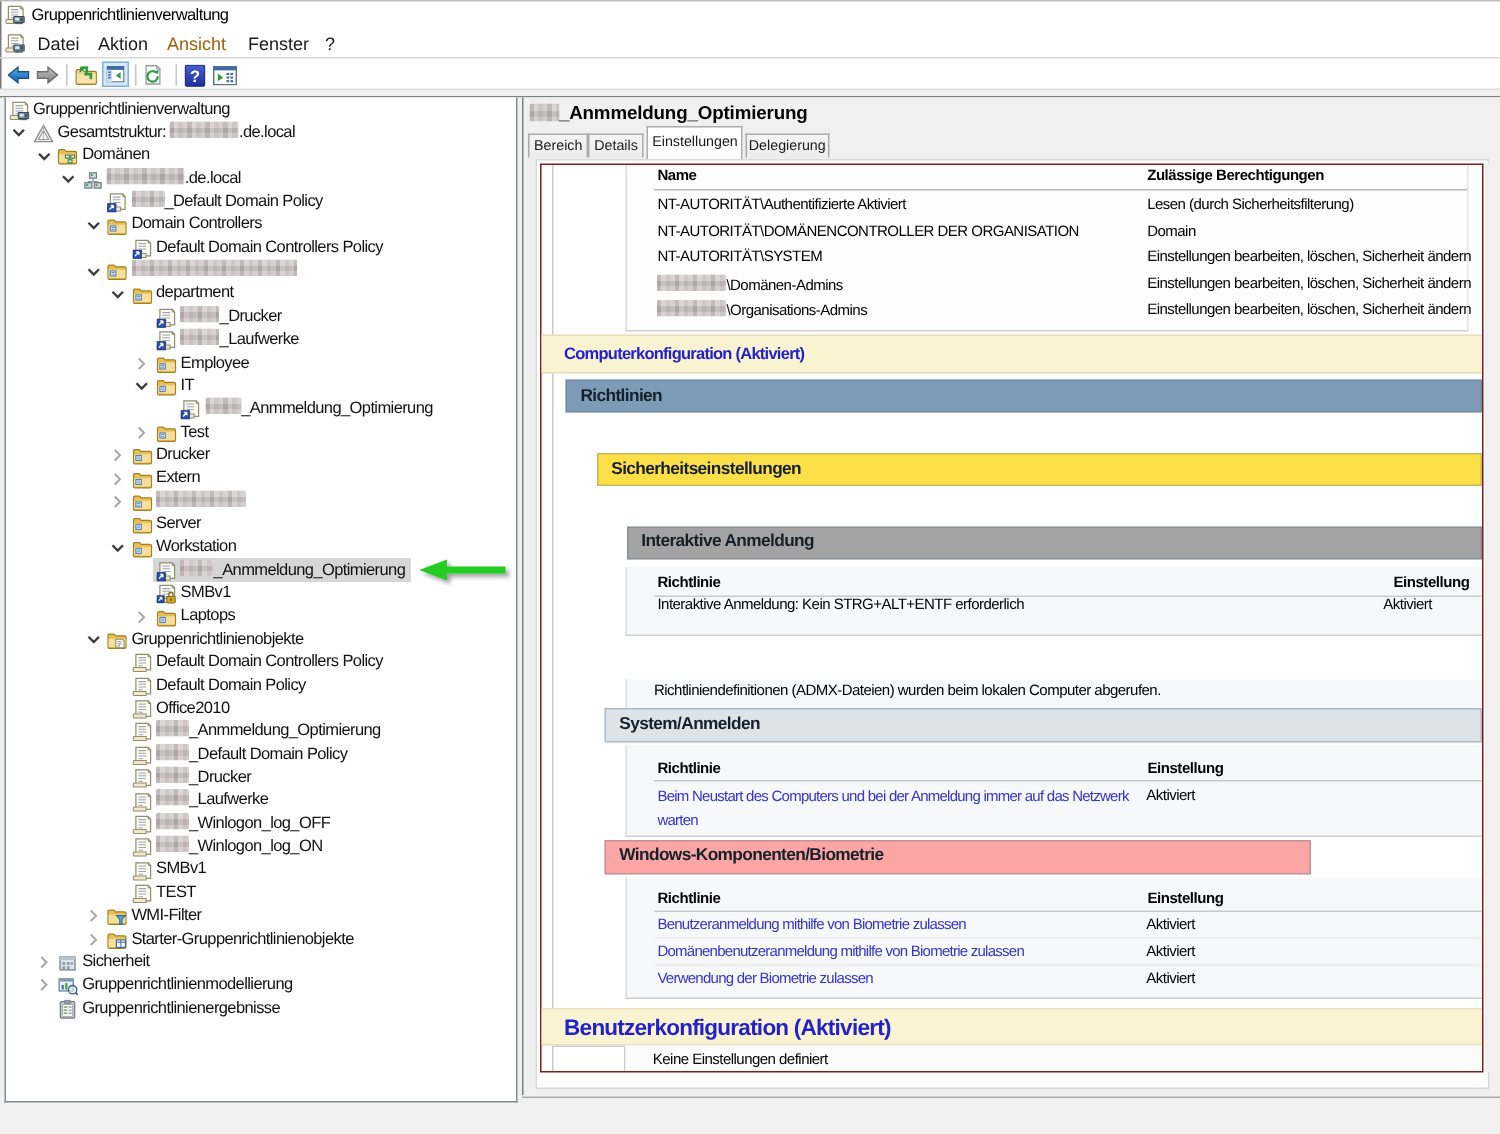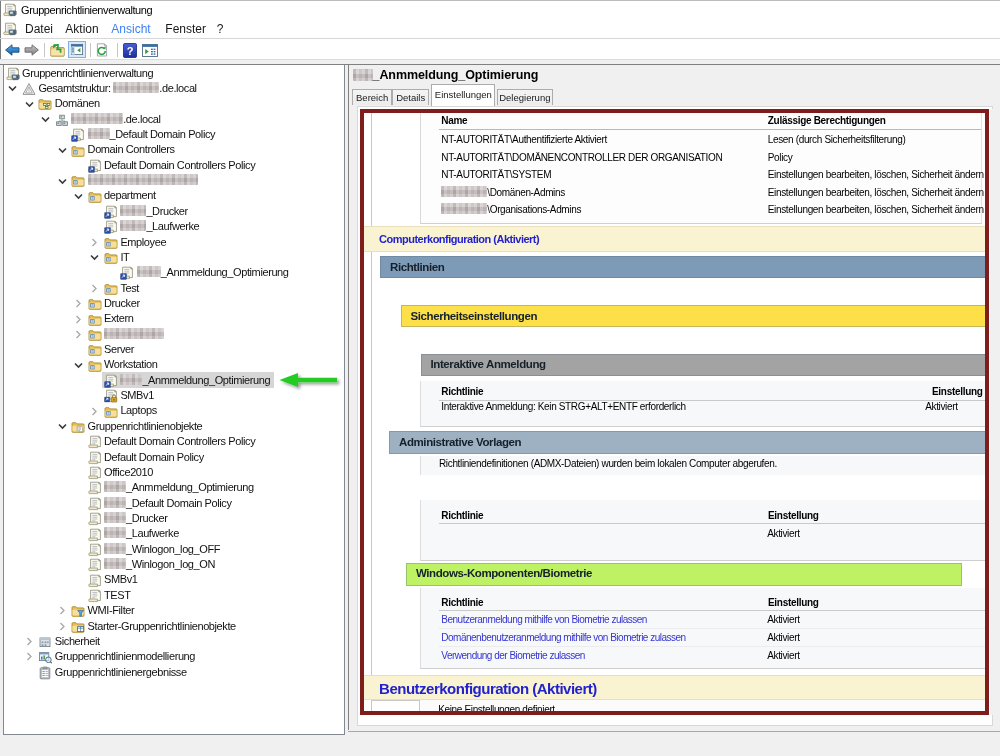--- a/index.html
+++ b/index.html
@@ -153,21 +153,21 @@
 <div class="abs" style="left:0;top:0;width:1000px;height:1px;background:#bcbcbc"></div>
 <svg class="abs" style="left:3px;top:3px" width="14" height="14" viewBox="0 0 14 14">
       <use href="#gpmc"></use>
     </svg>
 <div class="abs" style="left:21px;top:3px;height:14px;line-height:14px;font-size:11px;letter-spacing:-0.4px;color:#000">Gruppenrichtlinienverwaltung</div>
 <svg class="abs" style="left:3px;top:22px" width="14" height="14" viewBox="0 0 14 14">
       <use href="#gpmc"></use>
     </svg>
 <div class="abs" style="left:22px;top:22px;width:34px;height:15px;line-height:15px;font-size:12px;text-align:center;color:#1a1a1a">Datei</div>
 <div class="abs" style="left:62px;top:22px;width:40px;height:15px;line-height:15px;font-size:12px;text-align:center;color:#1a1a1a">Aktion</div>
-<div class="abs" style="left:108px;top:22px;width:46px;height:15px;line-height:15px;font-size:12px;text-align:center;color:#3b82f6">Ansicht</div>
+<div class="abs" style="left:108px;top:22px;width:46px;height:15px;line-height:15px;font-size:12px;text-align:center;color:#a16207">Ansicht</div>
 <div class="abs" style="left:160px;top:22px;width:46px;height:15px;line-height:15px;font-size:12px;text-align:right;color:#1a1a1a">Fenster</div>
 <div class="abs" style="left:212px;top:22px;width:16px;height:15px;line-height:15px;font-size:12px;text-align:center;color:#1a1a1a">?</div>
 <div class="abs" style="left:0;top:37.5px;width:1000px;height:1px;background:#d7d7d7"></div>
 <svg class="abs" style="left:5px;top:43.5px" width="15" height="12" viewBox="0 0 15 12">
 <defs>
         <linearGradient id="gb" x1="0" y1="0" x2="0" y2="1">
           <stop offset="0" stop-color="#6db3e8"></stop>
           <stop offset="0.5" stop-color="#2f86cf"></stop>
           <stop offset="1" stop-color="#1a5d9e"></stop>
         </linearGradient>
@@ -463,65 +463,66 @@
 </div>
     <div class="abs" style="left:347.5px;top:65.2px;width:652.5px;height:665.3px;background:#f0f0f0;border-left:1px solid #808080;box-sizing:border-box"></div>
 <div class="abs" style="left:347.5px;top:730.5px;width:652.5px;height:1px;background:#a8a8a8"></div>
 <div class="abs" style="left:352.6px;top:67.5px;height:14px;line-height:14px;font-size:12.5px;letter-spacing:-0.1px;font-weight:bold;color:#000"><i class="bl" style="width:20px;height:12px;vertical-align:-2px"></i>_Anmmeldung_Optimierung</div>
 <div class="abs" style="left:357.4px;top:105.5px;width:636.1px;height:620.7px;background:#fff;border:1px solid #d8d8d8;box-sizing:border-box"></div>
 <div class="tabt" style="left:352.1px;top:88.9px;width:40.1px;height:16.6px;line-height:16px">Bereich</div>
 <div class="tabt" style="left:392.2px;top:88.9px;width:37px;height:16.6px;line-height:16px">Details</div>
 <div class="tabt" style="left:496.8px;top:88.9px;width:56.1px;height:16.6px;line-height:16px">Delegierung</div>
 <div class="tabt" style="left:431.2px;top:83.8px;width:64.3px;height:22.7px;line-height:19px;background:#fff;z-index:3">Einstellungen</div>
 <div class="abs" style="left:989.5px;top:108.8px;width:10.5px;height:606.7px;background:#f0f0f0"></div>
-    <div class="abs" style="left:360.4px;top:108.8px;width:629.1px;height:606.7px;background:#fff;border:4px solid #7f1d1d;box-sizing:border-box;overflow:hidden" id="rpt">
+    <div class="abs" style="left:360.4px;top:108.8px;width:629.1px;height:606.7px;background:#fff;border:1px solid #7f1d1d;box-sizing:border-box;overflow:hidden" id="rpt">
 <div class="abs" style="left:6.6px;top:0;width:1px;height:604.7px;background:#c9c9c9"></div>
 <div class="abs" style="left:55.2px;top:0px;width:562px;height:111px;background:#fdfdfd;border-left:1px solid #d9d9d9;border-right:1px solid #e3e3e3;border-bottom:1px solid #d0d0d0;box-sizing:border-box"></div>
 <div class="rpt-b" style="left:76.9px;top:1.5px">Name</div>
 <div class="rpt-b" style="left:403.4px;top:1.5px">Zulässige Berechtigungen</div>
 <div class="abs" style="left:75px;top:15.8px;width:542px;height:1px;background:#b9b9b9"></div>
 <div class="rpt-t" style="left:76.9px;top:20.7px">NT-AUTORITÄT\Authentifizierte Aktiviert</div>
 <div class="rpt-t" style="left:403.4px;top:20.7px">Lesen (durch Sicherheitsfilterung)</div>
 <div class="rpt-t" style="left:76.9px;top:38.2px">NT-AUTORITÄT\DOMÄNENCONTROLLER DER ORGANISATION</div>
-<div class="rpt-t" style="left:403.4px;top:38.2px">Policy</div>
+<div class="rpt-t" style="left:403.4px;top:38.2px">Domain</div>
 <div class="rpt-t" style="left:76.9px;top:55.7px">NT-AUTORITÄT\SYSTEM</div>
 <div class="rpt-t" style="left:403.4px;top:55.7px">Einstellungen bearbeiten, löschen, Sicherheit ändern</div>
 <div class="rpt-t" style="left:76.9px;top:73.2px"><i class="bl" style="width:46px"></i>\Domänen-Admins</div>
 <div class="rpt-t" style="left:403.4px;top:73.2px">Einstellungen bearbeiten, löschen, Sicherheit ändern</div>
 <div class="rpt-t" style="left:76.9px;top:90.7px"><i class="bl" style="width:46px"></i>\Organisations-Admins</div>
 <div class="rpt-t" style="left:403.4px;top:90.7px">Einstellungen bearbeiten, löschen, Sicherheit ändern</div>
 <div class="abs" style="left:0;top:113.3px;width:627.1px;height:25.6px;background:#faf3d2;border-top:1px solid #e8e0bc;border-bottom:1px solid #e8e0bc;box-sizing:border-box"></div>
 <div class="abs" style="left:14.7px;top:120.0px;font-size:11px;letter-spacing:-0.5px;font-weight:bold;color:#2222cc">Computerkonfiguration (Aktiviert)</div>
 <div class="band" style="left:16.1px;top:143.5px;width:611.0px;height:22.0px;background:#7d9ab6">
         <span>Richtlinien</span>
       </div>
 <div class="band" style="left:36.6px;top:192.3px;width:590.5px;height:22.0px;background:#fde047">
         <span>Sicherheitseinstellungen</span>
       </div>
 <div class="band" style="left:56.6px;top:241.1px;width:570.5px;height:22.0px;background:#a3a3a3">
         <span>Interaktive Anmeldung</span>
       </div>
-<div class="band" style="left:25.1px;top:318.7px;width:602.0px;height:22.5px;background:#9db1c3">
-        <span>Administrative Vorlagen</span>
+<div class="band" style="left:42.0px;top:362.5px;width:585.1px;height:23.0px;background:#dce4ea">
+        <span>System/Anmelden</span>
       </div>
-<div class="band" style="left:42.0px;top:450.2px;width:556px;height:23.0px;background:#bef264">
+<div class="band" style="left:42.0px;top:450.2px;width:471px;height:23.0px;background:#fca5a5">
         <span>Windows-Komponenten/Biometrie</span>
       </div>
 <div class="panel" style="left:55.2px;top:268.7px;width:572px;height:45.7px"></div>
 <div class="rpt-b" style="left:76.9px;top:272.3px">Richtlinie</div>
 <div class="rpt-b" style="left:567.6px;top:272.3px">Einstellung</div>
 <div class="abs" style="left:75px;top:287.3px;width:552px;height:1px;background:#c9c9c9"></div>
 <div class="rpt-t" style="left:76.9px;top:286.9px">Interaktive Anmeldung: Kein STRG+ALT+ENTF erforderlich</div>
 <div class="rpt-t" style="left:560.8px;top:286.9px">Aktiviert</div>
 <div class="panel" style="left:55.2px;top:343.1px;width:572px;height:19.4px;border-bottom:none"></div>
 <div class="rpt-t" style="left:74.6px;top:344.7px">Richtliniendefinitionen (ADMX-Dateien) wurden beim lokalen Computer abgerufen.</div>
 <div class="panel" style="left:55.2px;top:387.1px;width:572px;height:61.3px"></div>
 <div class="rpt-b" style="left:76.9px;top:395.9px">Richtlinie</div>
 <div class="rpt-b" style="left:403.6px;top:395.9px">Einstellung</div>
 <div class="abs" style="left:75px;top:410.6px;width:552px;height:1px;background:#c9c9c9"></div>
+<div class="rpt-l" style="left:76.9px;top:414.5px;line-height:15.2px">Beim Neustart des Computers und bei der Anmeldung immer auf das Netzwerk<br>warten</div>
 <div class="rpt-t" style="left:402.8px;top:414.5px">Aktiviert</div>
 <div class="panel" style="left:55.2px;top:475px;width:572px;height:81.4px"></div>
 <div class="rpt-b" style="left:76.9px;top:482.9px">Richtlinie</div>
 <div class="rpt-b" style="left:403.6px;top:482.9px">Einstellung</div>
 <div class="abs" style="left:75px;top:497.6px;width:552px;height:1px;background:#c9c9c9"></div>
 <div class="rpt-l" style="left:76.9px;top:500.5px">Benutzeranmeldung mithilfe von Biometrie zulassen</div>
 <div class="rpt-t" style="left:402.8px;top:500.5px">Aktiviert</div>
 <div class="rpt-l" style="left:76.9px;top:518.1px">Domänenbenutzeranmeldung mithilfe von Biometrie zulassen</div>
 <div class="rpt-t" style="left:402.8px;top:518.1px">Aktiviert</div>
 <div class="rpt-l" style="left:76.9px;top:536.1px">Verwendung der Biometrie zulassen</div>

